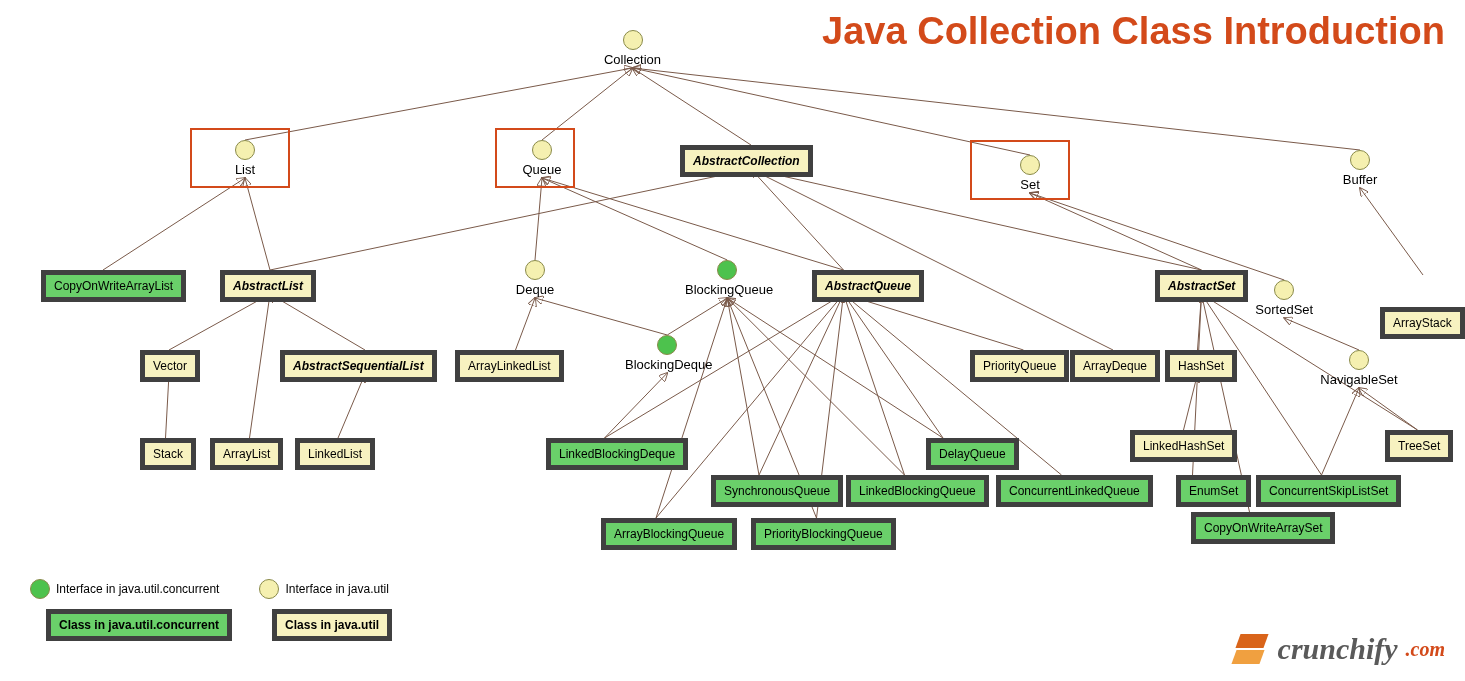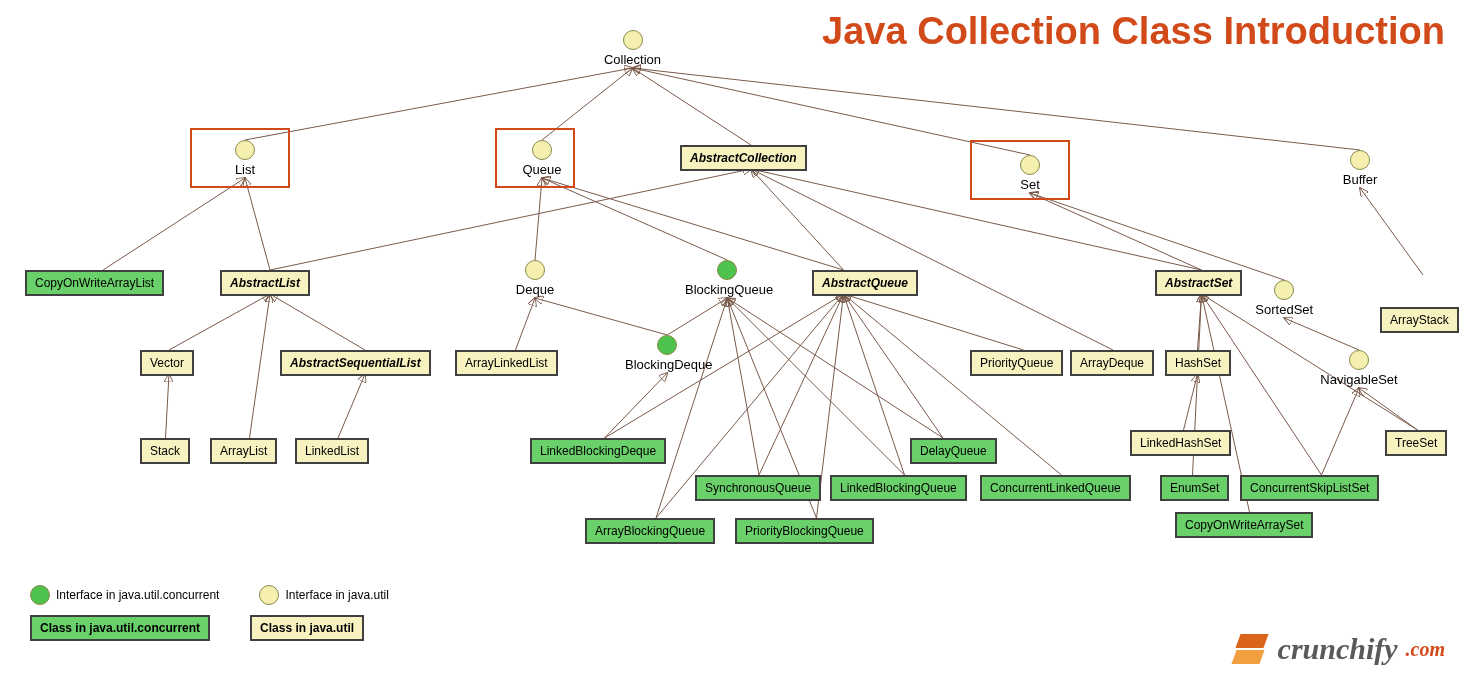--- a/index.html
+++ b/index.html
@@ -31,27 +31,27 @@
     width: 20px;
     height: 20px;
     border-radius: 50%;
     border: 1px solid #8a8a4a;
     margin: 0 auto 2px auto;
   }
   .circle.yellow { background: #f5f0b0; }
   .circle.green  { background: #4dc24d; }
   .box {
     padding: 4px 8px;
-    border: 2px solid #404040;
+    border: 5px solid #404040;
     font-size: 12px;
     display: inline-block;
     white-space: nowrap;
   }
   .box.yellow { background: #f7f2c0; }
-  .box.green  { background: #6ad06a; }
+  .box.green  { background: #6ad06a; margin-left: 16px; }
   .box.italic { font-style: italic; font-weight: bold; }
   .box.bold   { font-weight: bold; }
   .highlight {
     position: absolute;
     border: 2px solid #d34a1a;
     z-index: 3;
     pointer-events: none;
   }
   svg.edges {
     position: absolute;

